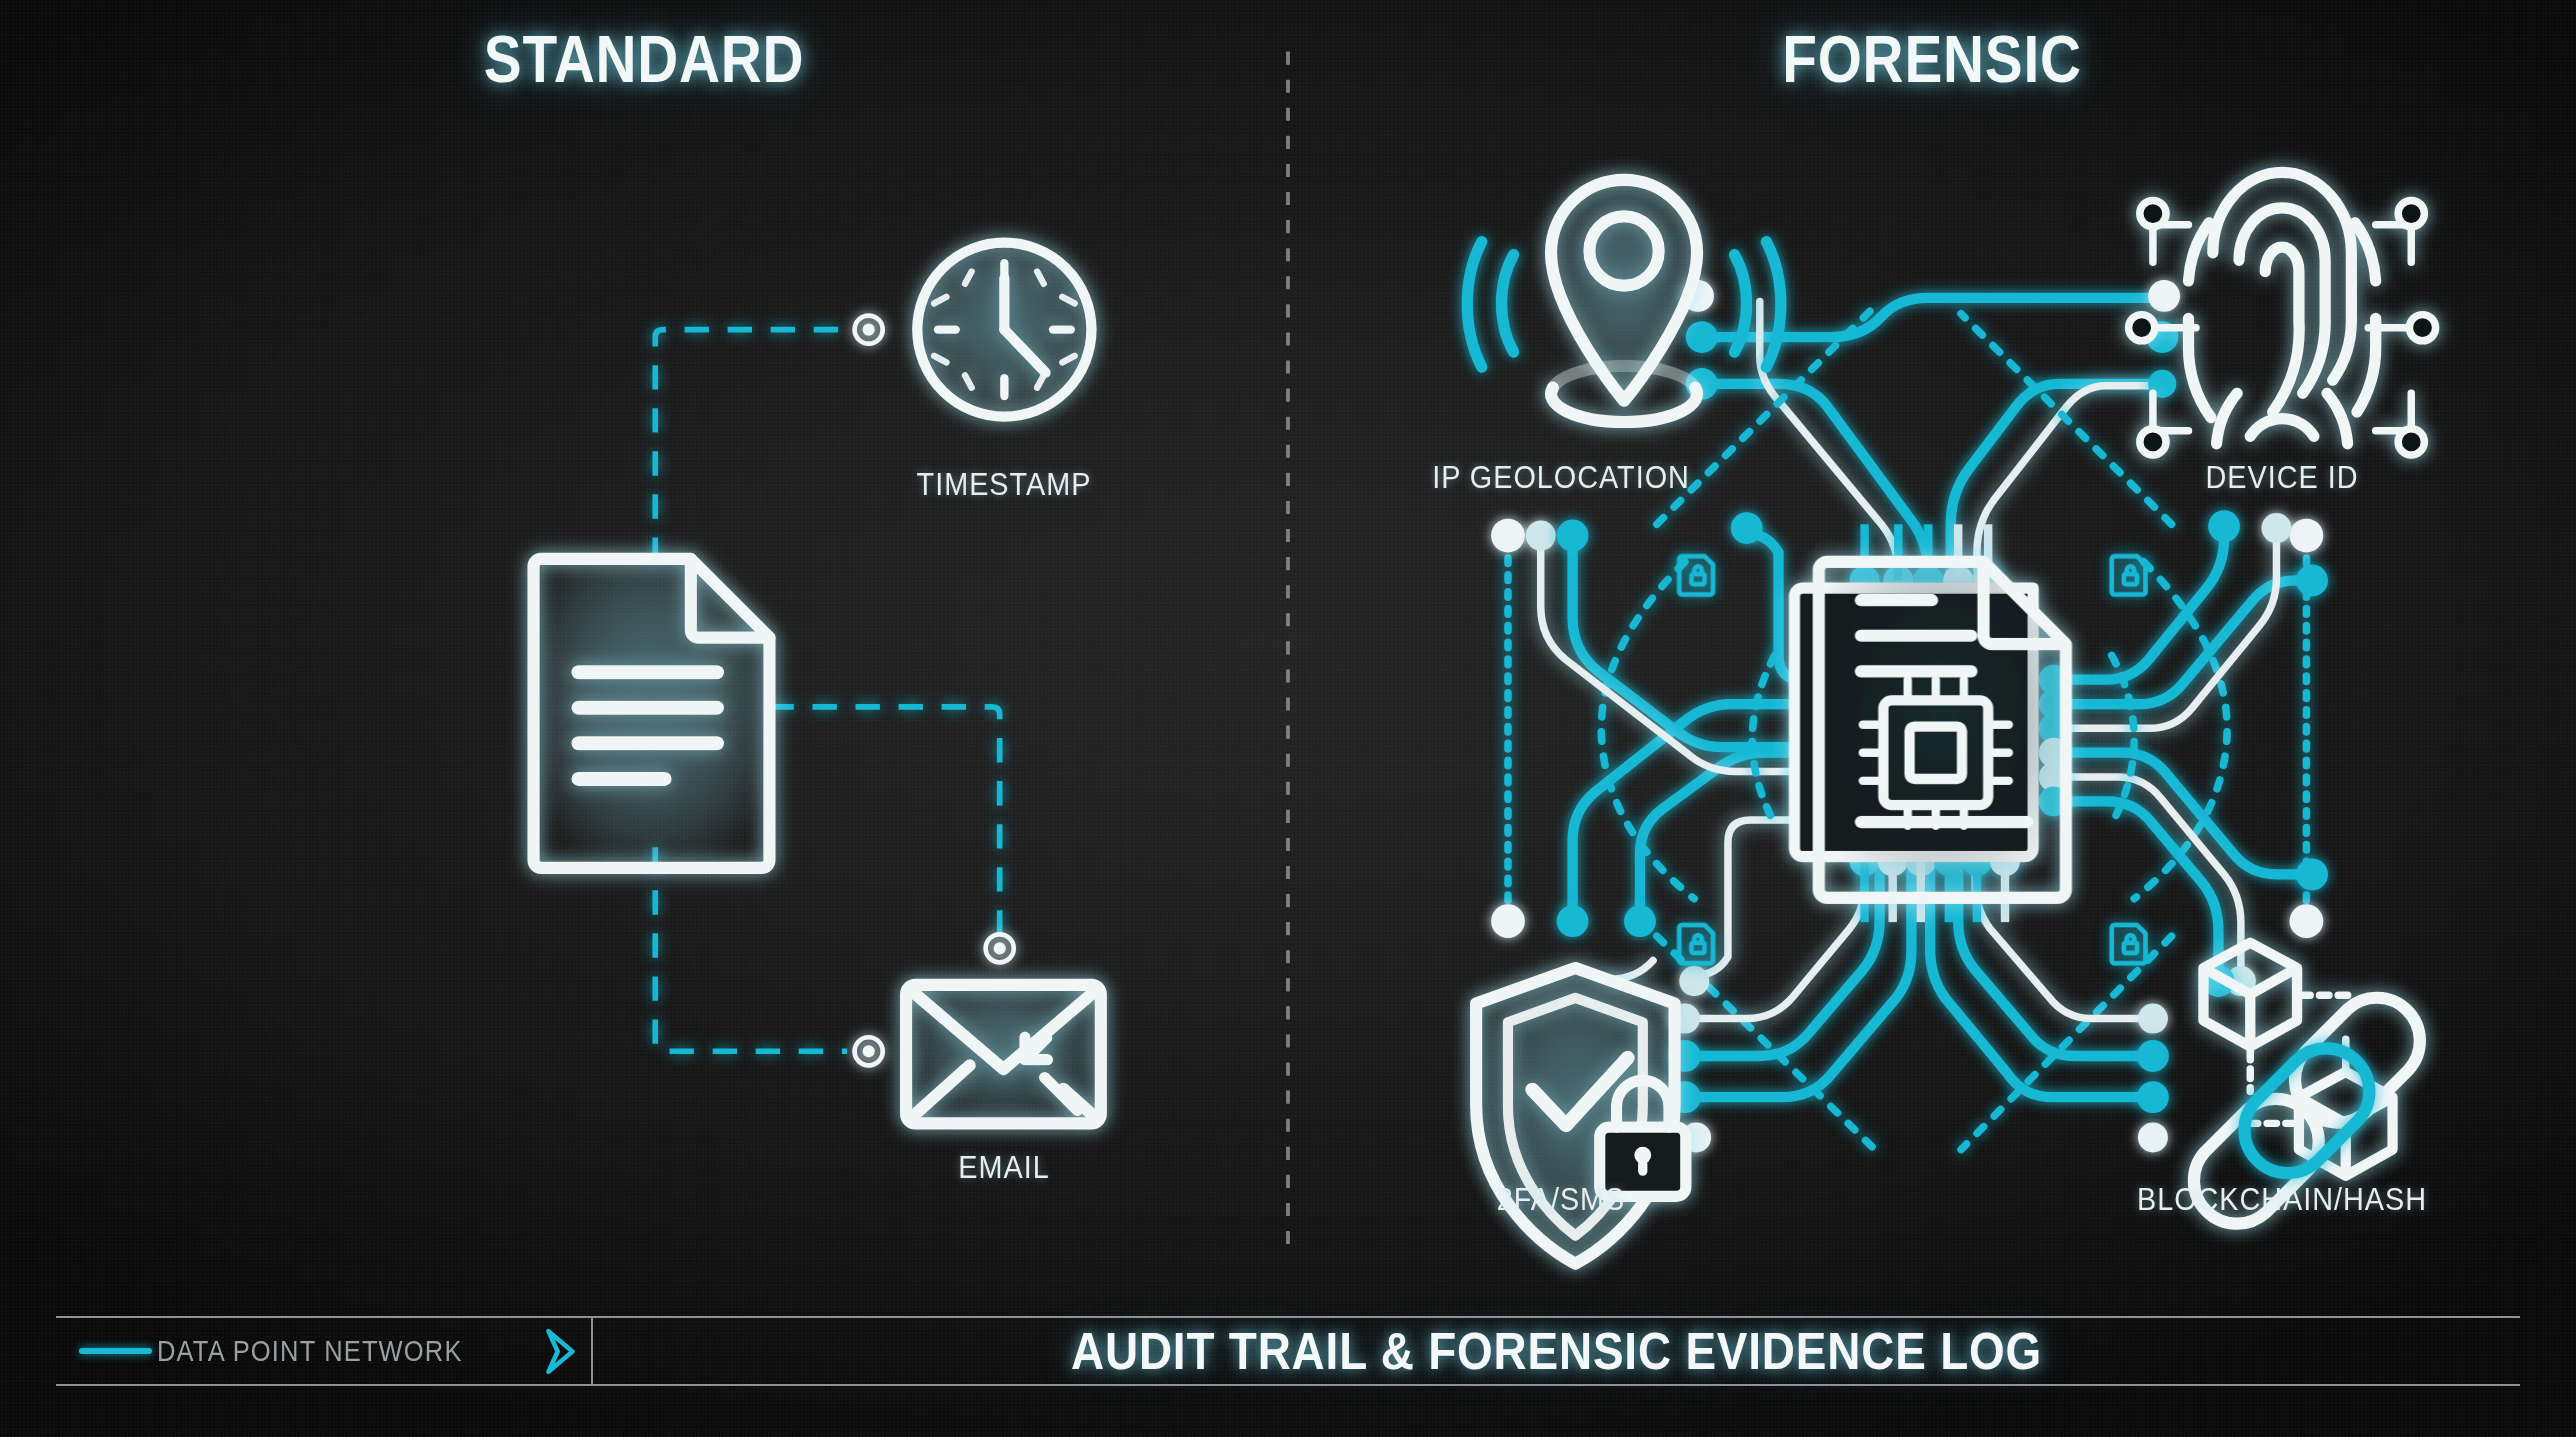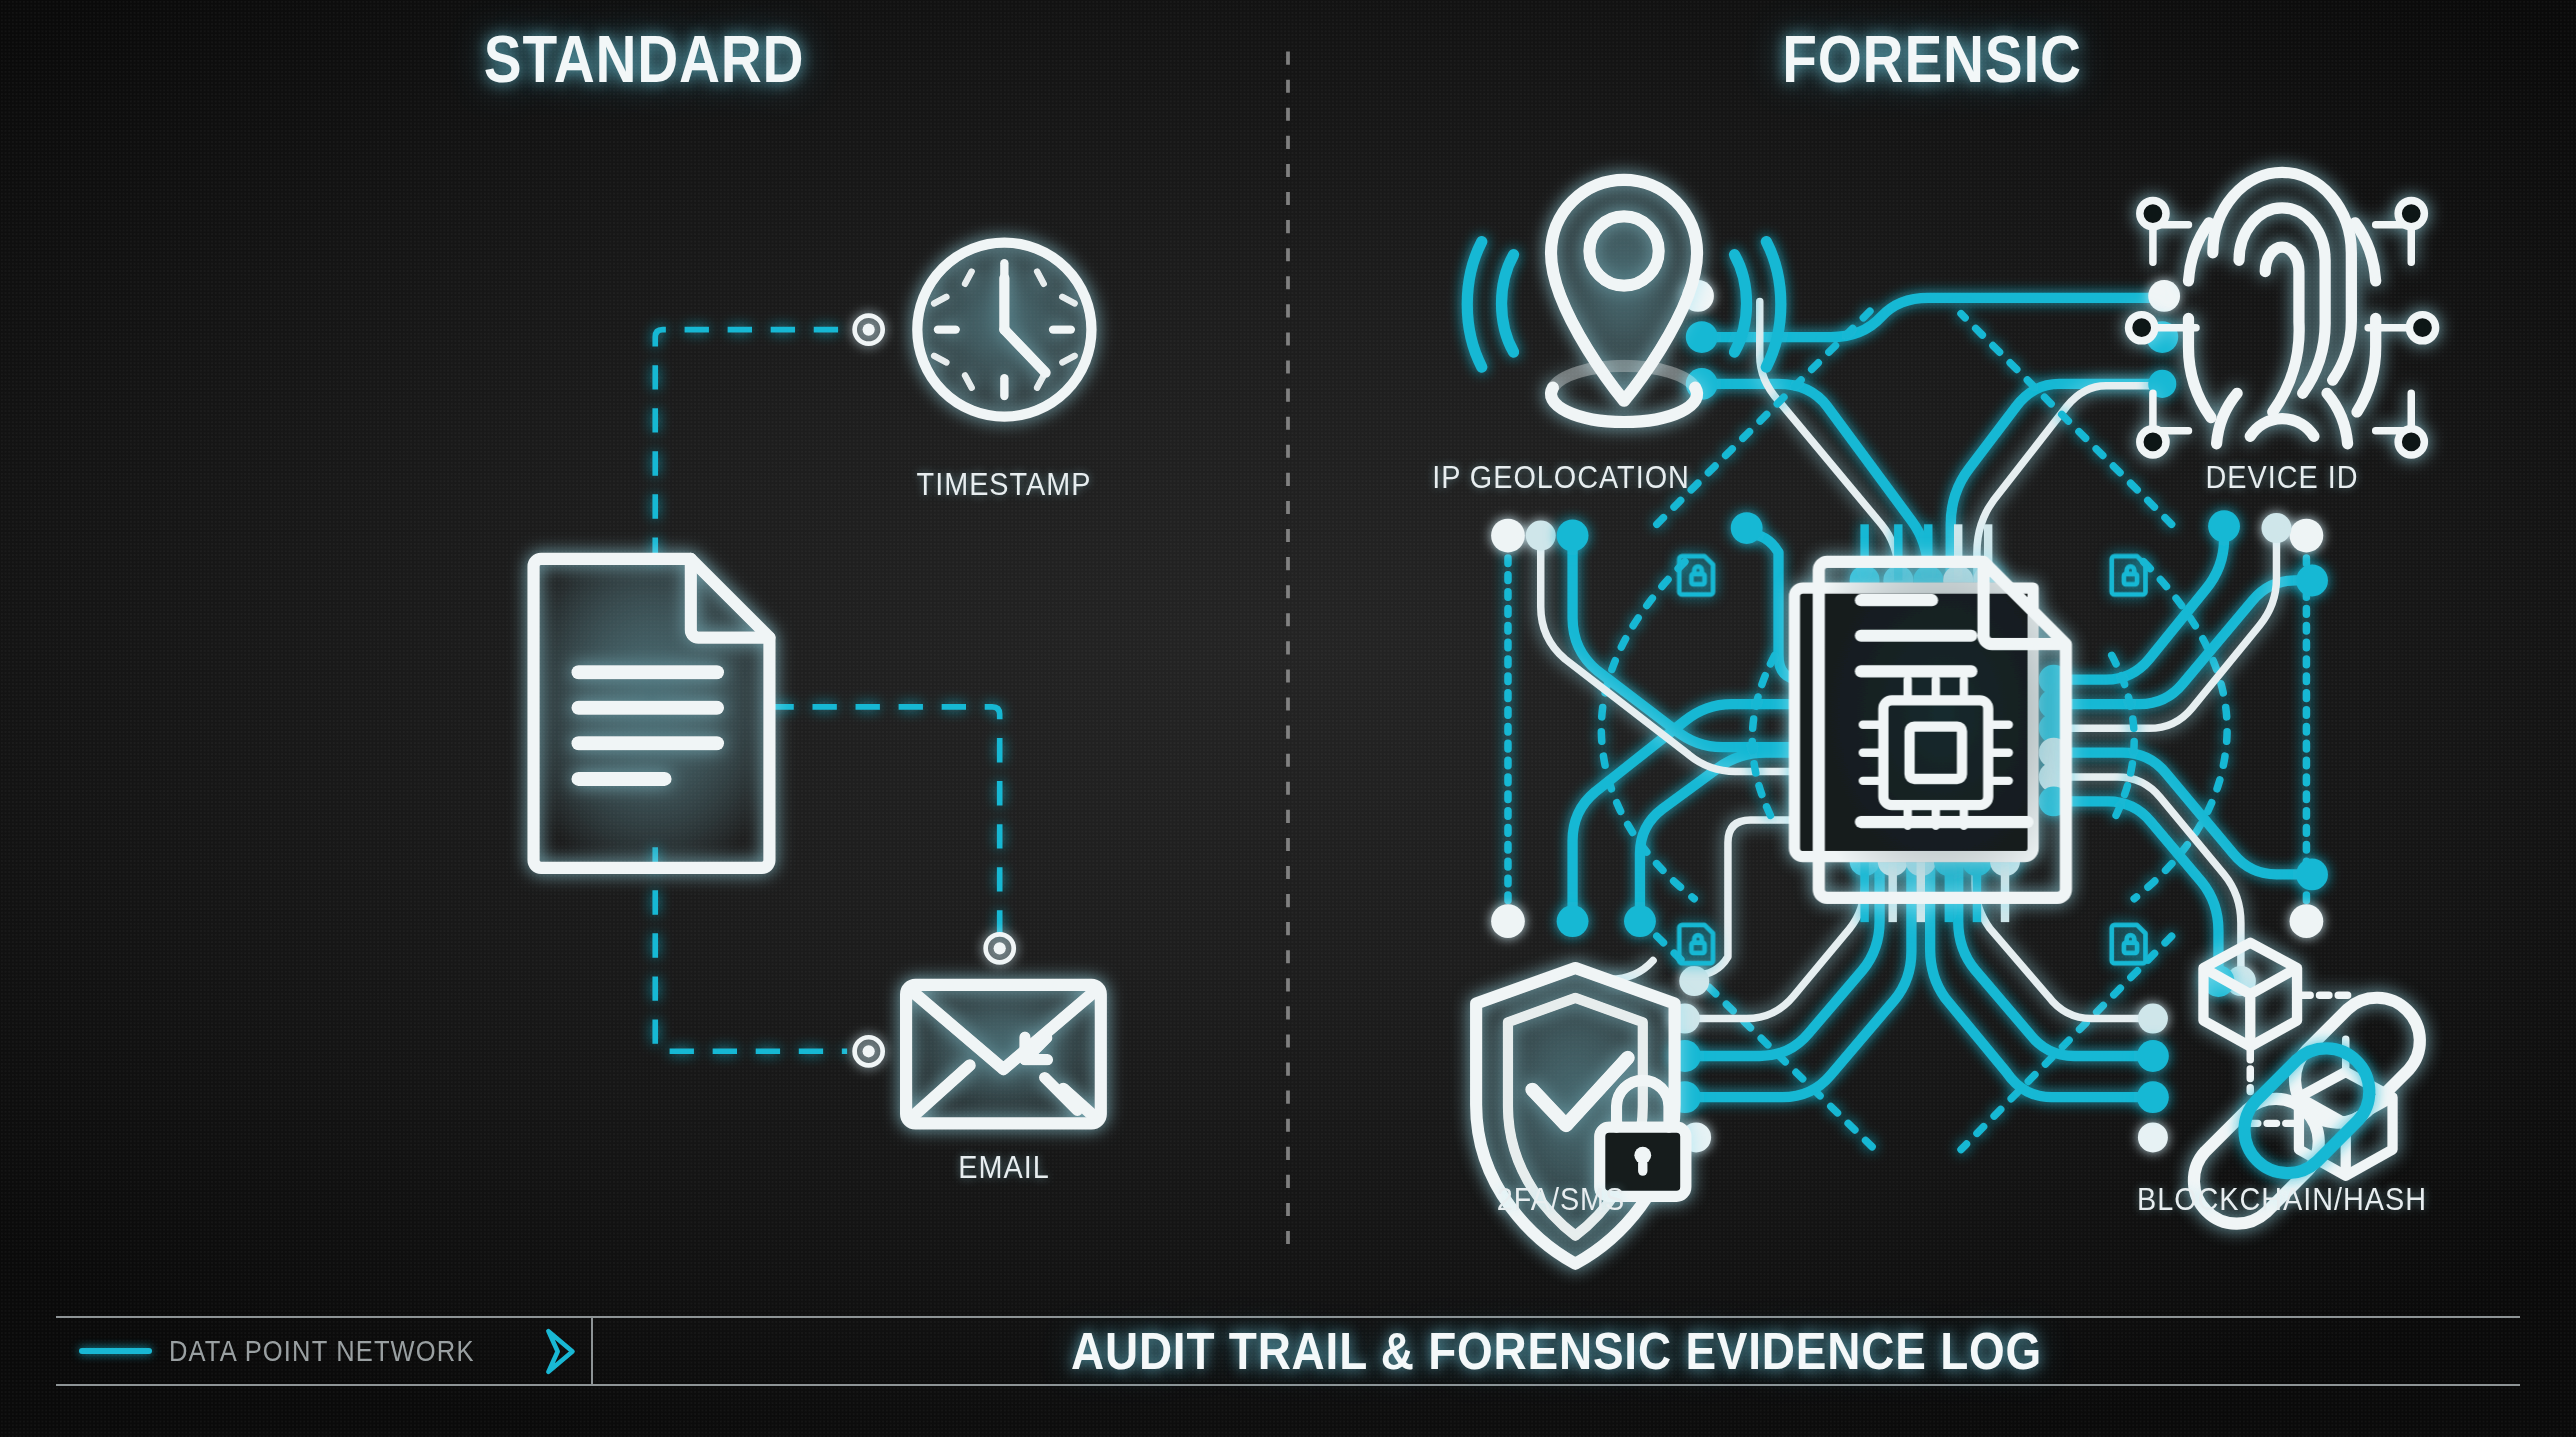--- a/index.html
+++ b/index.html
@@ -55,21 +55,21 @@
     position:absolute;z-index:5;
     left:56px;right:56px;
     top:1316px;height:66px;
     display:flex;align-items:stretch;
     border-top:2.8px solid #8e9496;
     border-bottom:2.8px solid #8e9496;
   }
   #legend{
     width:537px;flex:0 0 537px;
     display:flex;align-items:center;
-    gap:17px;
+    gap:5px;
     padding-left:22.5px;
     box-sizing:border-box;
     border-right:2.8px solid #8e9496;
   }
   #legend-swatch{
     width:73px;height:6.6px;flex:0 0 73px;
     background:#19b8d4;border-radius:3.7px;
     box-shadow:0 0 9.4px rgba(25,184,212,.85);
   }
   #legend-text{

